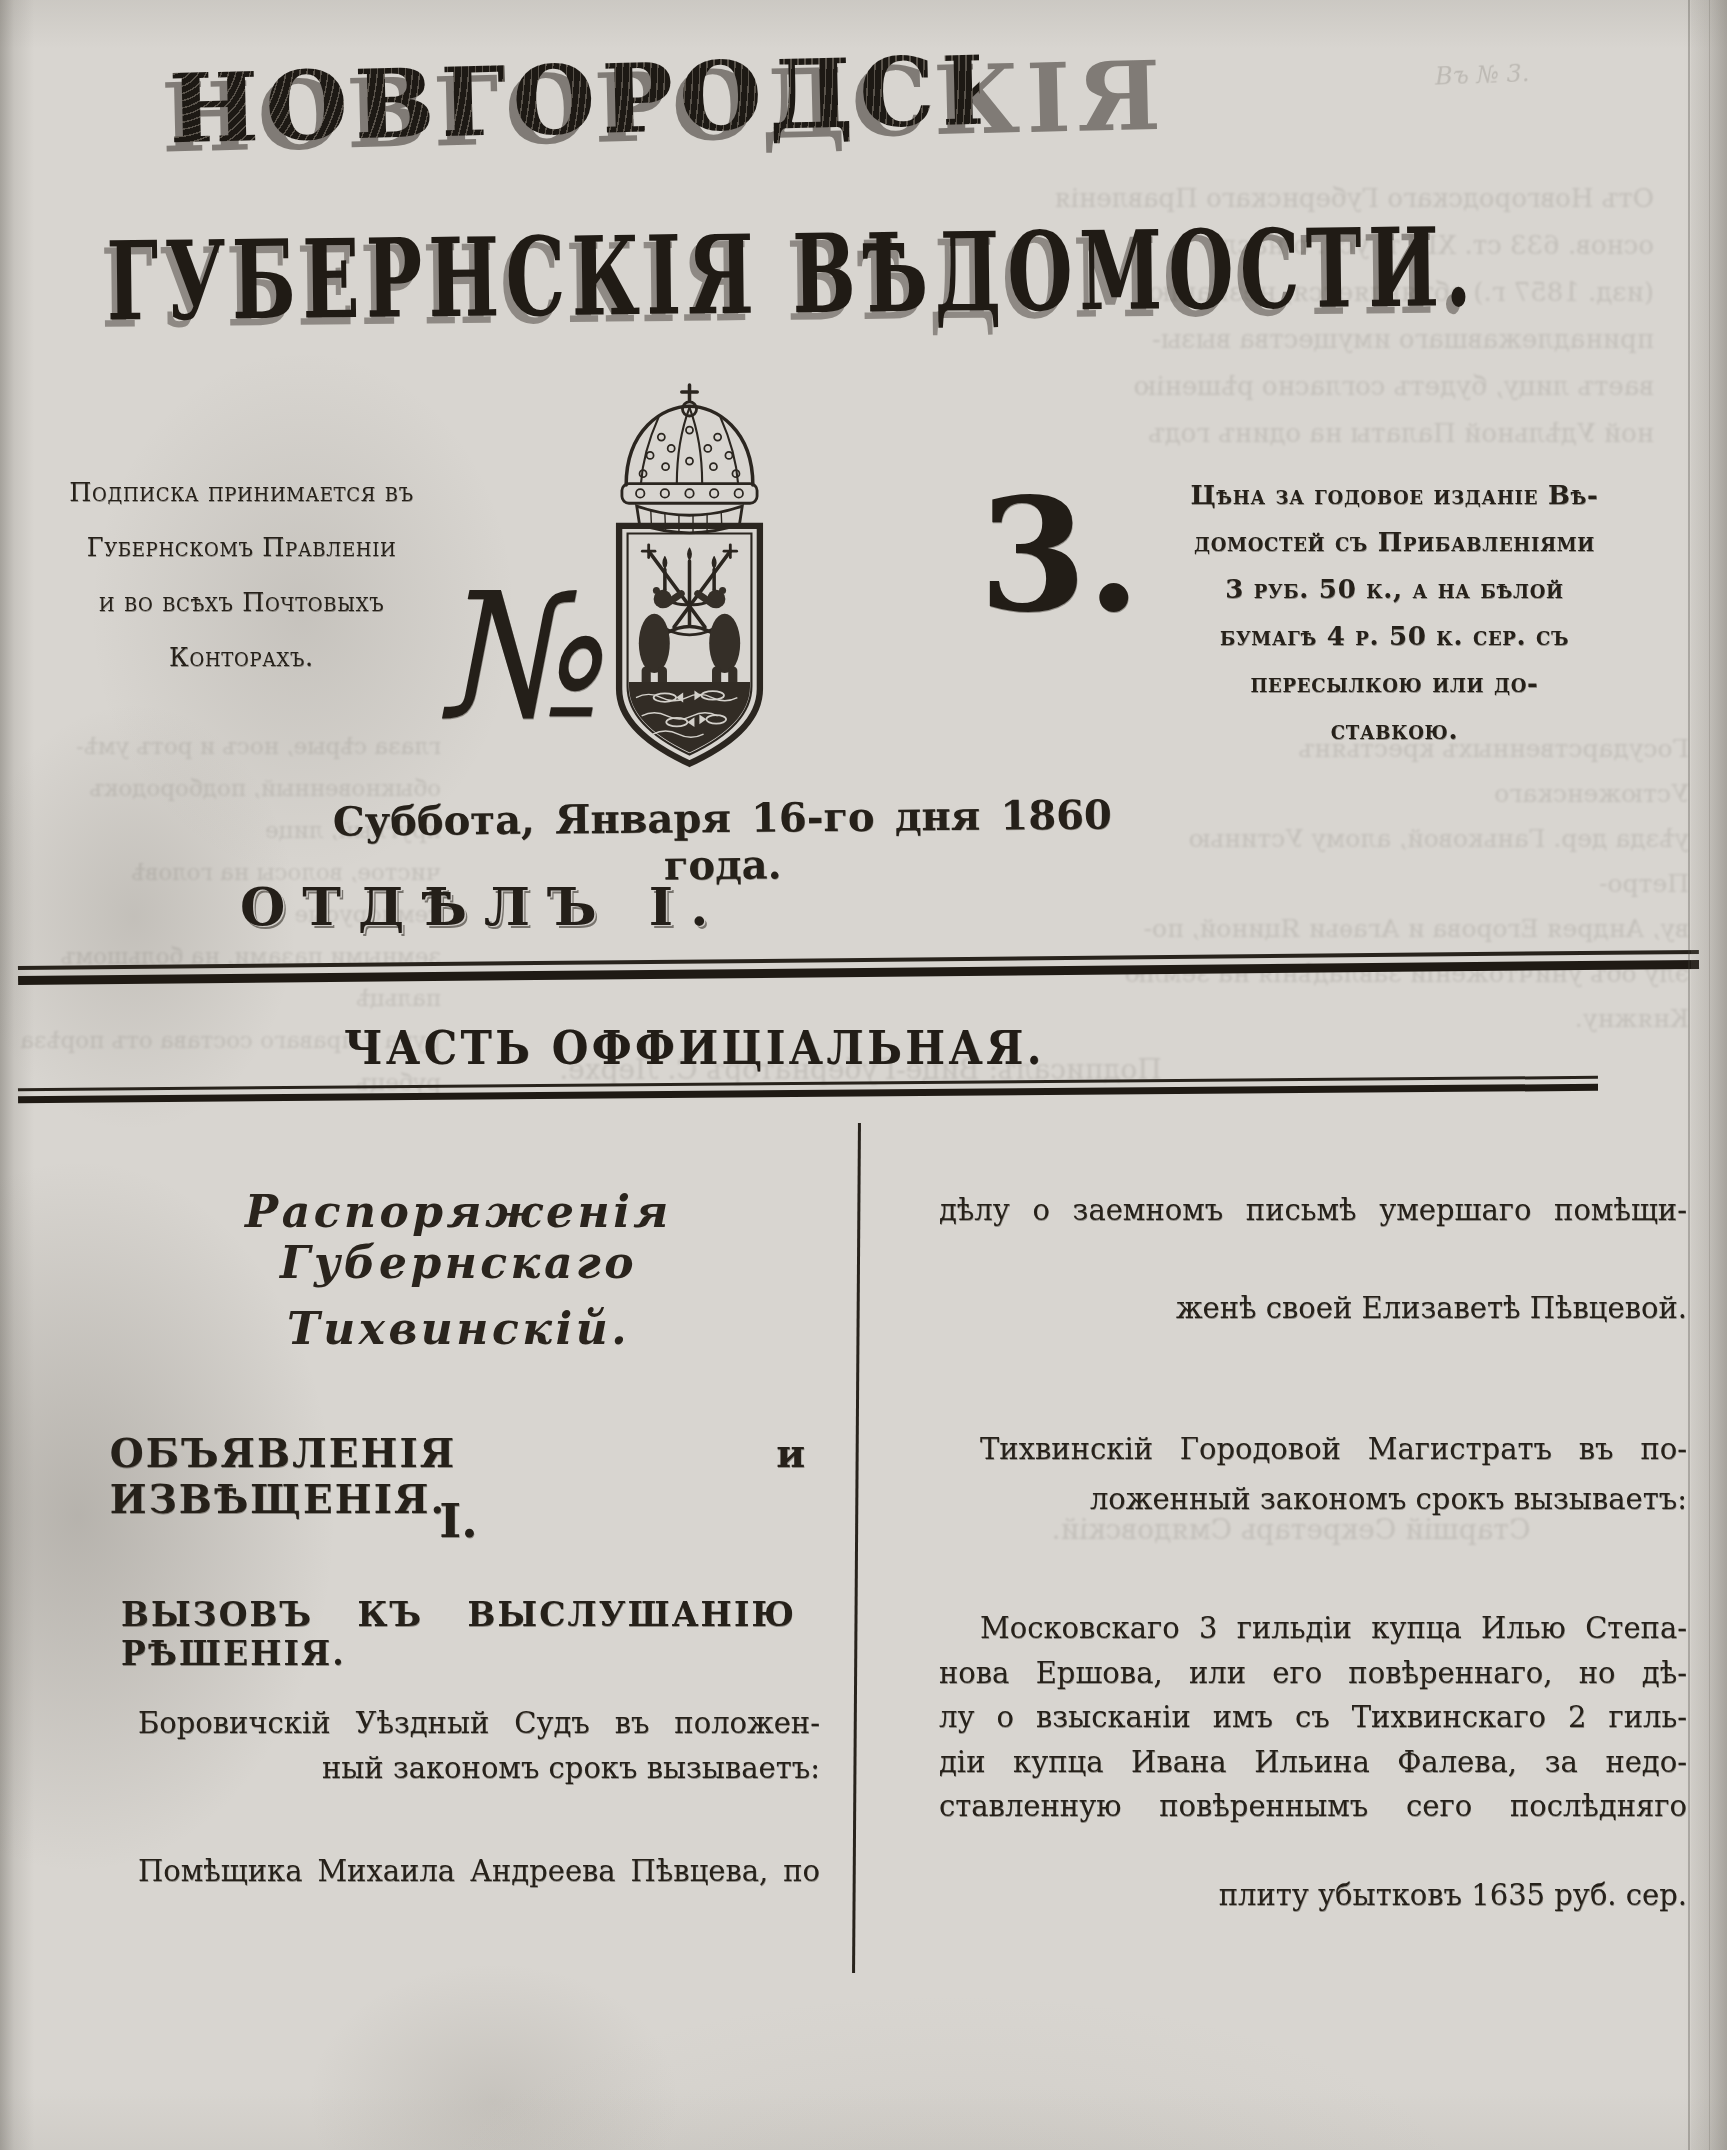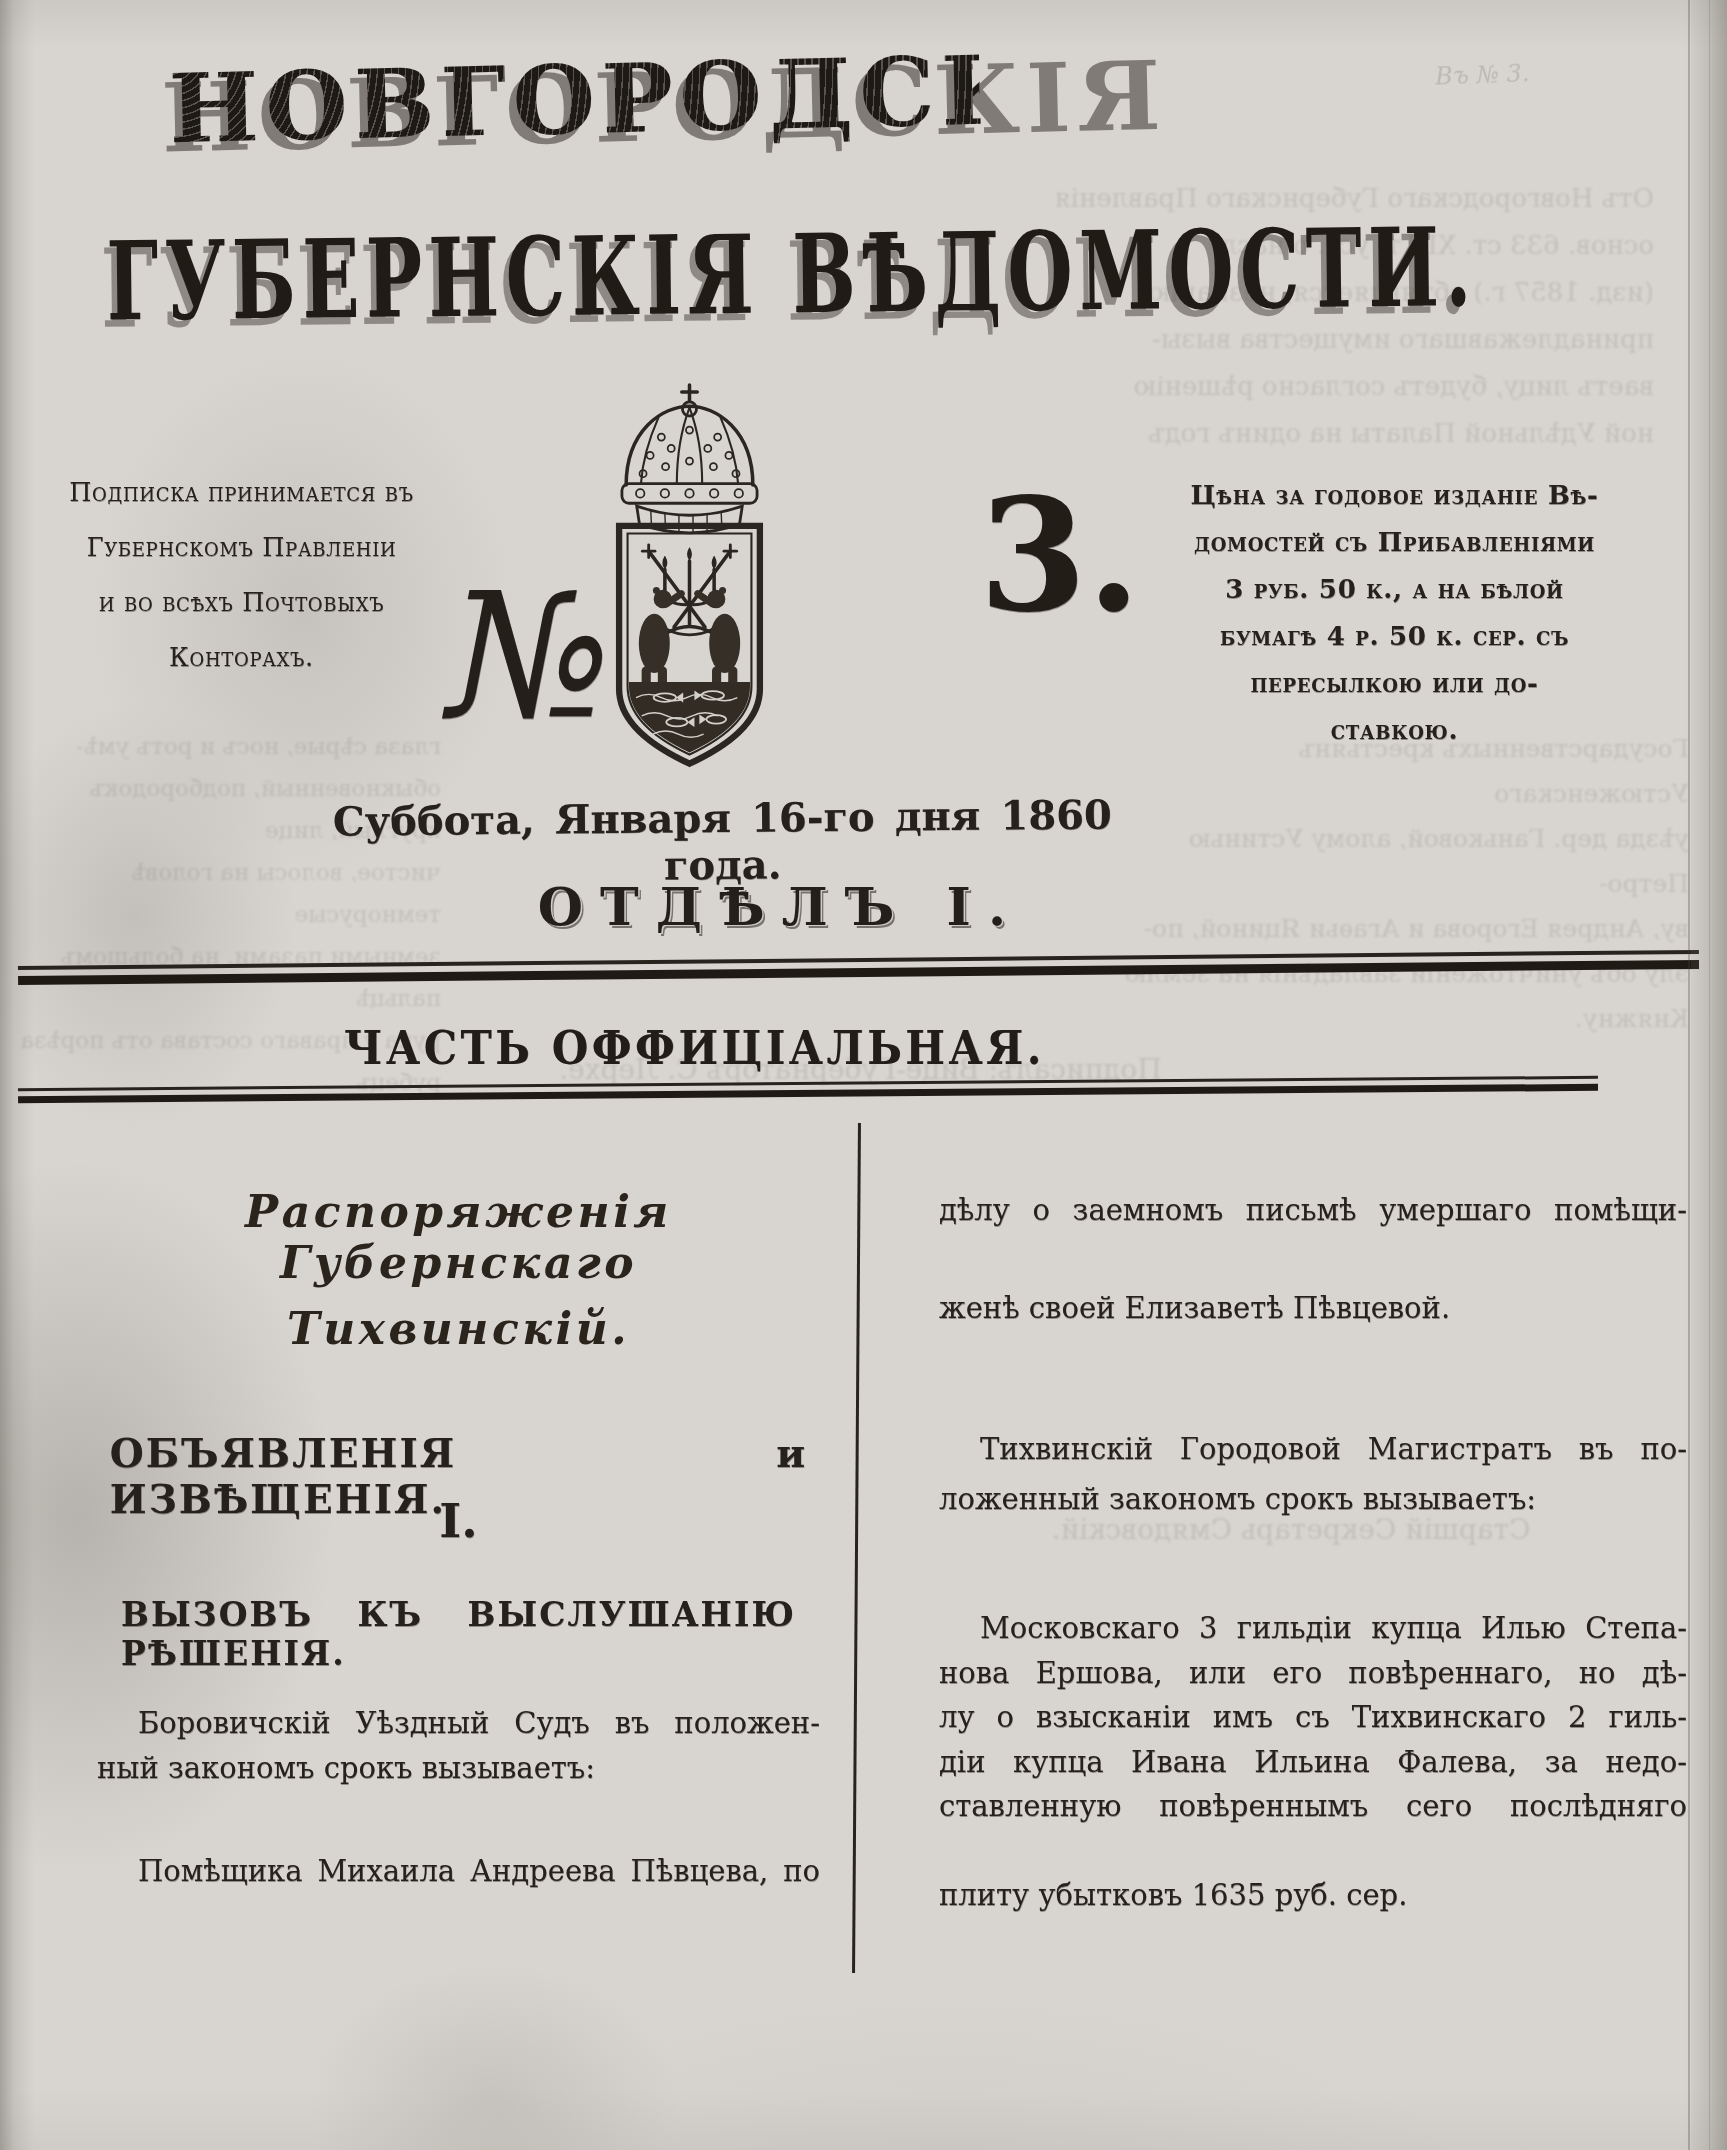--- a/index.html
+++ b/index.html
@@ -38,42 +38,42 @@
   .mast2 .fg { position:relative; color:#201b15; }
 
   
   .subscription { left:39px; top:465px; width:405px; text-align:center; font-size:25.4px; line-height:55px; font-variant:small-caps; letter-spacing:0.7px; }
   .price { left:1137px; top:472px; width:515px; text-align:center; font-size:26px; line-height:47px; font-variant:small-caps; font-weight:bold; letter-spacing:0.7px; }
   .numero { left:448px; top:570px; font-size:173px; font-style:italic; line-height:1; color:#241f19; }
   .issue-number { left:979px; top:478px; font-size:155px; font-weight:bold; line-height:1; color:#221d17; }
   .arms { left:598px; top:379px; }
 
   .date-line { left:296px; top:794px; width:853px; text-align:center; font-size:40px; font-weight:bold; word-spacing:6.3px; transform:rotate(-0.5deg); }
-  .section-heading { left:240px; top:876px; width:783px; text-align:right; font-size:52px; font-weight:bold; letter-spacing:17px; color:#241f19; text-shadow:1.4px 1.4px 0 rgba(216,213,208,0.9), 2.8px 2.8px 0 rgba(40,34,27,0.55); }
+  .section-heading { left:240px; top:876px; width:783px; text-align:left; font-size:52px; font-weight:bold; letter-spacing:17px; color:#241f19; text-shadow:1.4px 1.4px 0 rgba(216,213,208,0.9), 2.8px 2.8px 0 rgba(40,34,27,0.55); }
 
   .rule { left:18.3px; }
   .rule .thin { background:#28231c; }
   .rule .thick { background:#1f1a14; }
   .rule1 { top:958px; width:1681px; transform:rotate(-0.55deg); }
   .rule1 .thin { height:3.5px; margin-bottom:6.3px; }
   .rule1 .thick { height:9.2px; }
   .rule2 { top:1082px; width:1580px; transform:rotate(-0.45deg); }
   .rule2 .thin { height:2.8px; margin-bottom:5.6px; }
   .rule2 .thick { height:7px; }
 
   .part-heading { left:268px; top:1020px; width:853px; text-align:center; font-size:42px; font-weight:bold; letter-spacing:3.5px; transform:scaleY(1.12); transform-origin:top; color:#221d17; }
 
   .divider { left:855px; top:1123px; width:2.8px; height:850px; background:#28231c; transform:rotate(0.4deg); }
 
   
   .col { top:1121px; height:857px; }
   .col-left { left:62px; width:758px; }
   .col-right { left:904px; width:783px; }
   .cl { position:absolute; left:0; right:0;margin-left:35px; }
-  .bl { font-size:29px; line-height:1.25; }
+  .bl { font-size:29px; line-height:1.25;text-align:right; }
   .jl { text-align:justify; text-align-last:justify; }
   .il { text-indent:41px; }
   .script-heading { text-align:center; font-size:44px; font-style:italic; font-weight:bold; letter-spacing:3.5px; color:#2a241d; }
   .annc-heading { text-align:justify; text-align-last:justify; padding:0 12.7px; font-size:39px; font-weight:bold; letter-spacing:2.1px; }
   .roman { text-align:center; font-size:47px; font-weight:bold; }
   .call-heading { text-align:justify; text-align-last:justify; padding:0 24px; font-size:33px; font-weight:bold; letter-spacing:2.1px; }
 
   
   .ghost { position:absolute; color:#57524a; opacity:0.16; filter:blur(1.1px); transform:scaleX(-1); }
   .g-upper { left:871px; top:175px; width:783px; font-size:26px; line-height:47px; }

